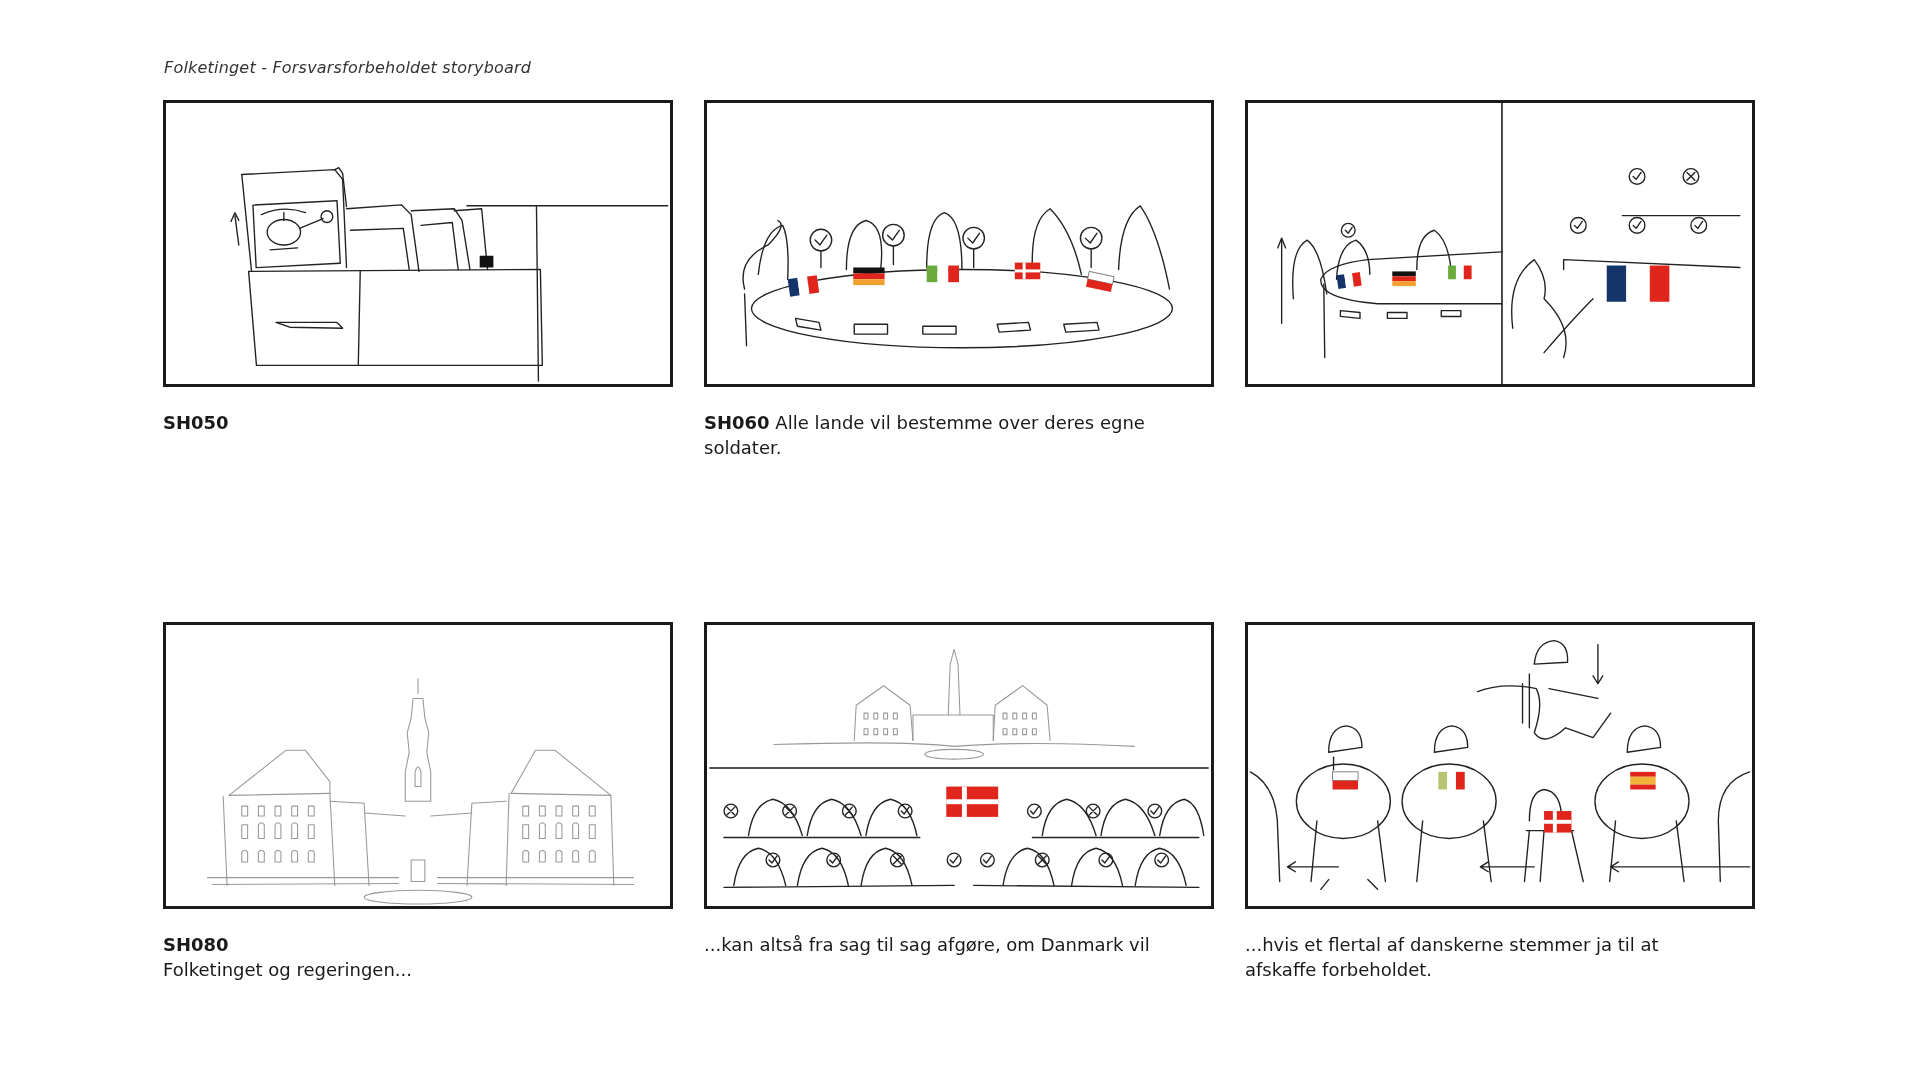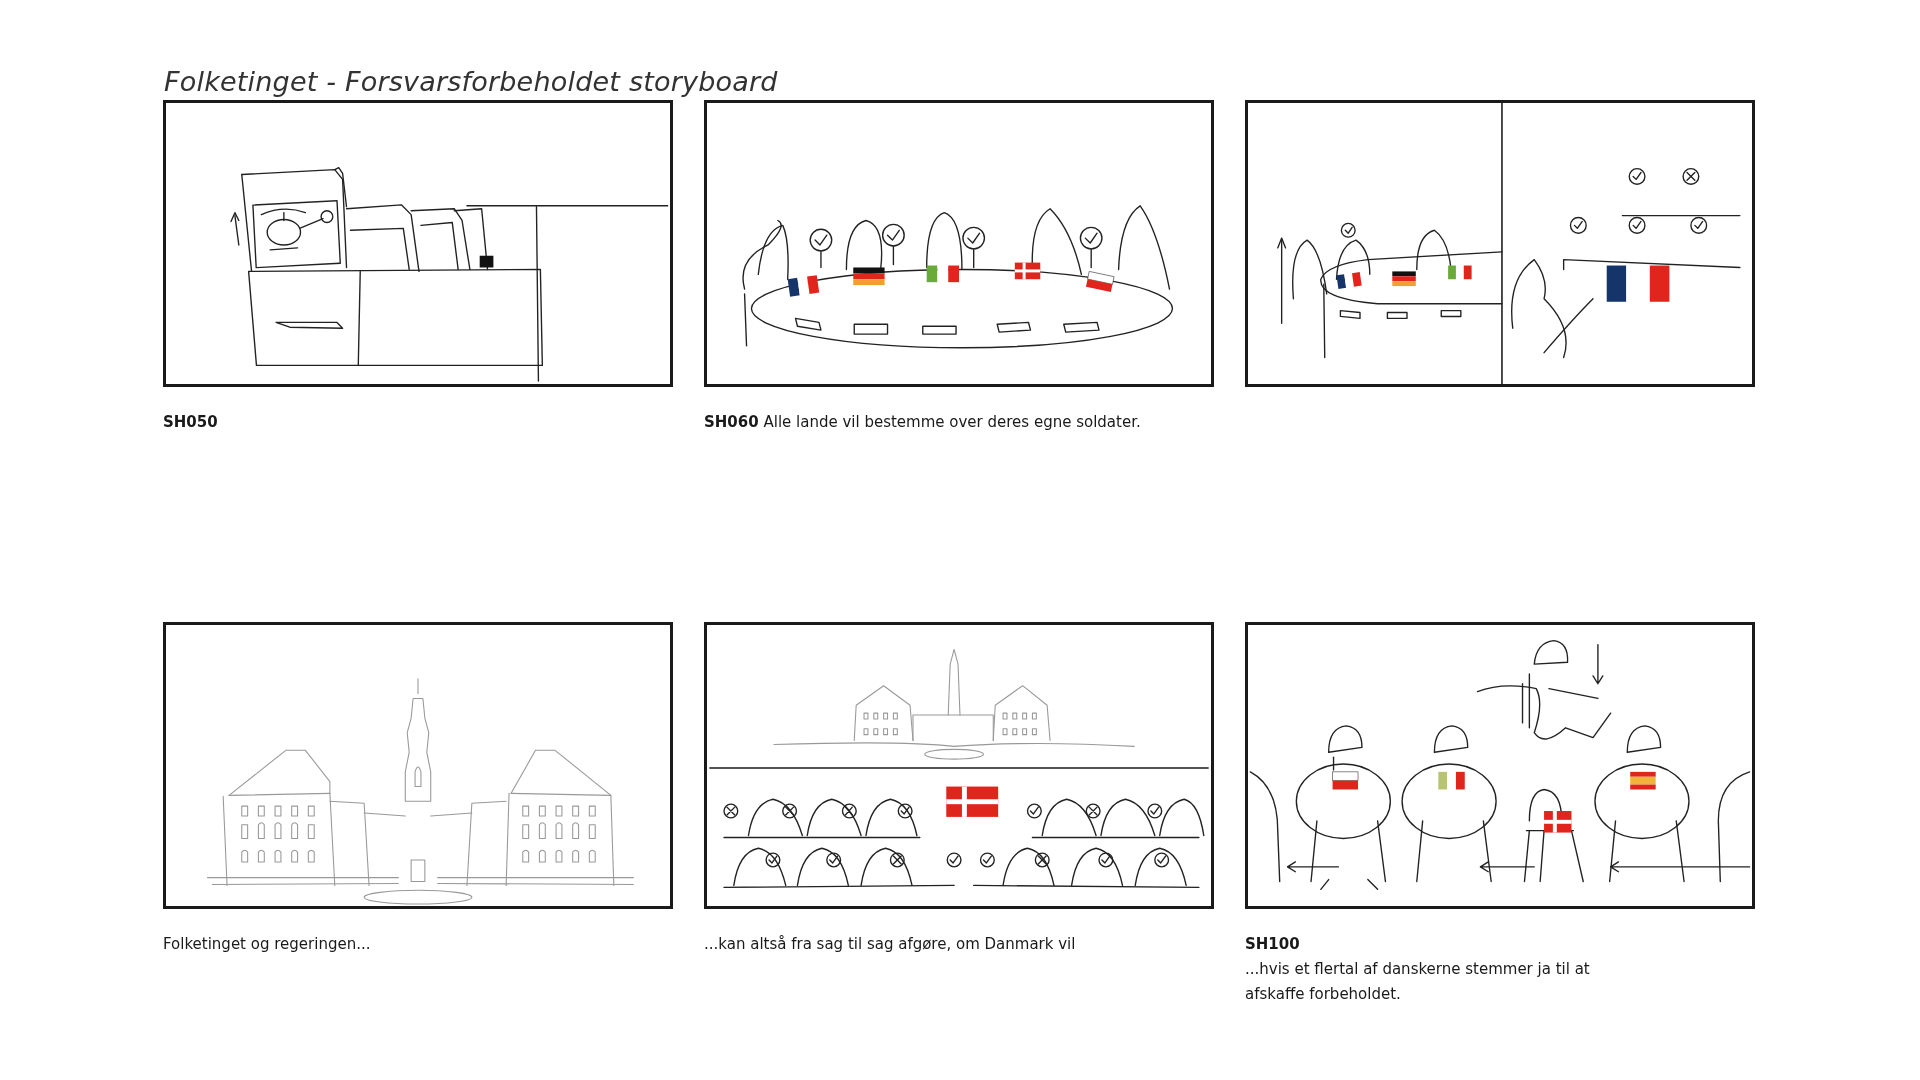--- a/index.html
+++ b/index.html
@@ -1,23 +1,23 @@
 <!DOCTYPE html>
 <html><head>
 <meta charset="utf-8">
 <style>
   html, body { margin: 0; padding: 0; background: #ffffff; }
   body { width: 1920px; height: 1080px; position: relative; overflow: hidden;
          font-family: "DejaVu Sans", "Liberation Sans", sans-serif; color: #1a1a1a; }
-  .title { position: absolute; left: 164px; top: 66px; font-size: 27px; font-style: italic;
+  .title { position: absolute; left: 164px; top: 58px; font-size: 16px; font-style: italic;
            color: #333; letter-spacing: 0.2px; font-family: "DejaVu Sans", sans-serif; }
   .panel { position: absolute; width: 510px; height: 287px; border: 3px solid #1a1a1a;
            box-sizing: border-box; background: #fff; overflow: hidden; }
   .panel svg { position: absolute; left: 0; top: 0; width: 100%; height: 100%; }
-  .caption { position: absolute; width: 515px; font-size: 15px; line-height: 25px; color: #1a1a1a; }
+  .caption { position: absolute; width: 515px; font-size: 18px; line-height: 25px; color: #1a1a1a; }
   .caption .shot { font-weight: bold; }
   .caption p { margin: 0; }
   .caption .gap { height: 25px; }
   .sk { fill: none; stroke: #222; stroke-width: 1.4; stroke-linecap: round; stroke-linejoin: round; }
   .sk-light { fill: none; stroke: #999; stroke-width: 1.1; stroke-linecap: round; stroke-linejoin: round; }
 </style>
 </head>
 <body>
 
 <div class="title">Folketinget - Forsvarsforbeholdet storyboard</div>
@@ -212,20 +212,21 @@
       <path d="M75 204 h6 v14 h-6 z M92 204 q3 -4 6 0 v14 h-6 z M109 204 q3 -4 6 0 v14 h-6 z M126 204 q3 -4 6 0 v14 h-6 z M143 204 h6 v14 h-6 z"></path>
       <path d="M75 232 q3 -4 6 0 v10 h-6 z M92 232 q3 -4 6 0 v10 h-6 z M109 232 q3 -4 6 0 v10 h-6 z M126 232 q3 -4 6 0 v10 h-6 z M143 232 q3 -4 6 0 v10 h-6 z"></path>
 
       <path d="M362 185 h6 v10 h-6 z M379 185 h6 v10 h-6 z M396 185 h6 v10 h-6 z M413 185 h6 v10 h-6 z M430 185 h6 v10 h-6 z"></path>
       <path d="M362 204 h6 v14 h-6 z M379 204 q3 -4 6 0 v14 h-6 z M396 204 q3 -4 6 0 v14 h-6 z M413 204 q3 -4 6 0 v14 h-6 z M430 204 h6 v14 h-6 z"></path>
       <path d="M362 232 q3 -4 6 0 v10 h-6 z M379 232 q3 -4 6 0 v10 h-6 z M396 232 q3 -4 6 0 v10 h-6 z M413 232 q3 -4 6 0 v10 h-6 z M430 232 q3 -4 6 0 v10 h-6 z"></path>
     </g>
   </svg>
 </div>
 <div class="caption" style="left:163px; top:932px;">
+  <p><span class="shot">SH080</span></p>
   <p>Folketinget og regeringen...</p>
 </div>
 
 <div class="panel" style="left:704px; top:622px;">
   <svg viewBox="0 0 510 287">
     <path d="M0 146 L510 146" stroke="#1a1a1a" stroke-width="1.6"></path>
     <g class="sk-light">
       <path d="M66 122 Q200 118 250 124 Q330 118 434 124"></path>
       <path d="M148 118 L150 82 L178 62 L205 82 L208 118"></path>
       <path d="M290 118 L292 82 L320 62 L345 82 L348 118"></path>
@@ -350,16 +351,15 @@
         <rect y="9" width="28" height="4" fill="#fff"></rect>
     </g>
     <g transform="translate(388,150)">
       <rect width="26" height="5" fill="#e0261c"></rect>
         <rect y="5" width="26" height="8" fill="#f2b33a"></rect>
         <rect y="13" width="26" height="5" fill="#e0261c"></rect>
     </g>
   </svg>
 </div>
 <div class="caption" style="left:1245px; top:932px;">
-  <p><span class="shot">SH100</span></p>
   <p>...hvis et flertal af danskerne stemmer ja til at</p>
   <p>afskaffe forbeholdet.</p>
 </div>
 
 </body></html>

